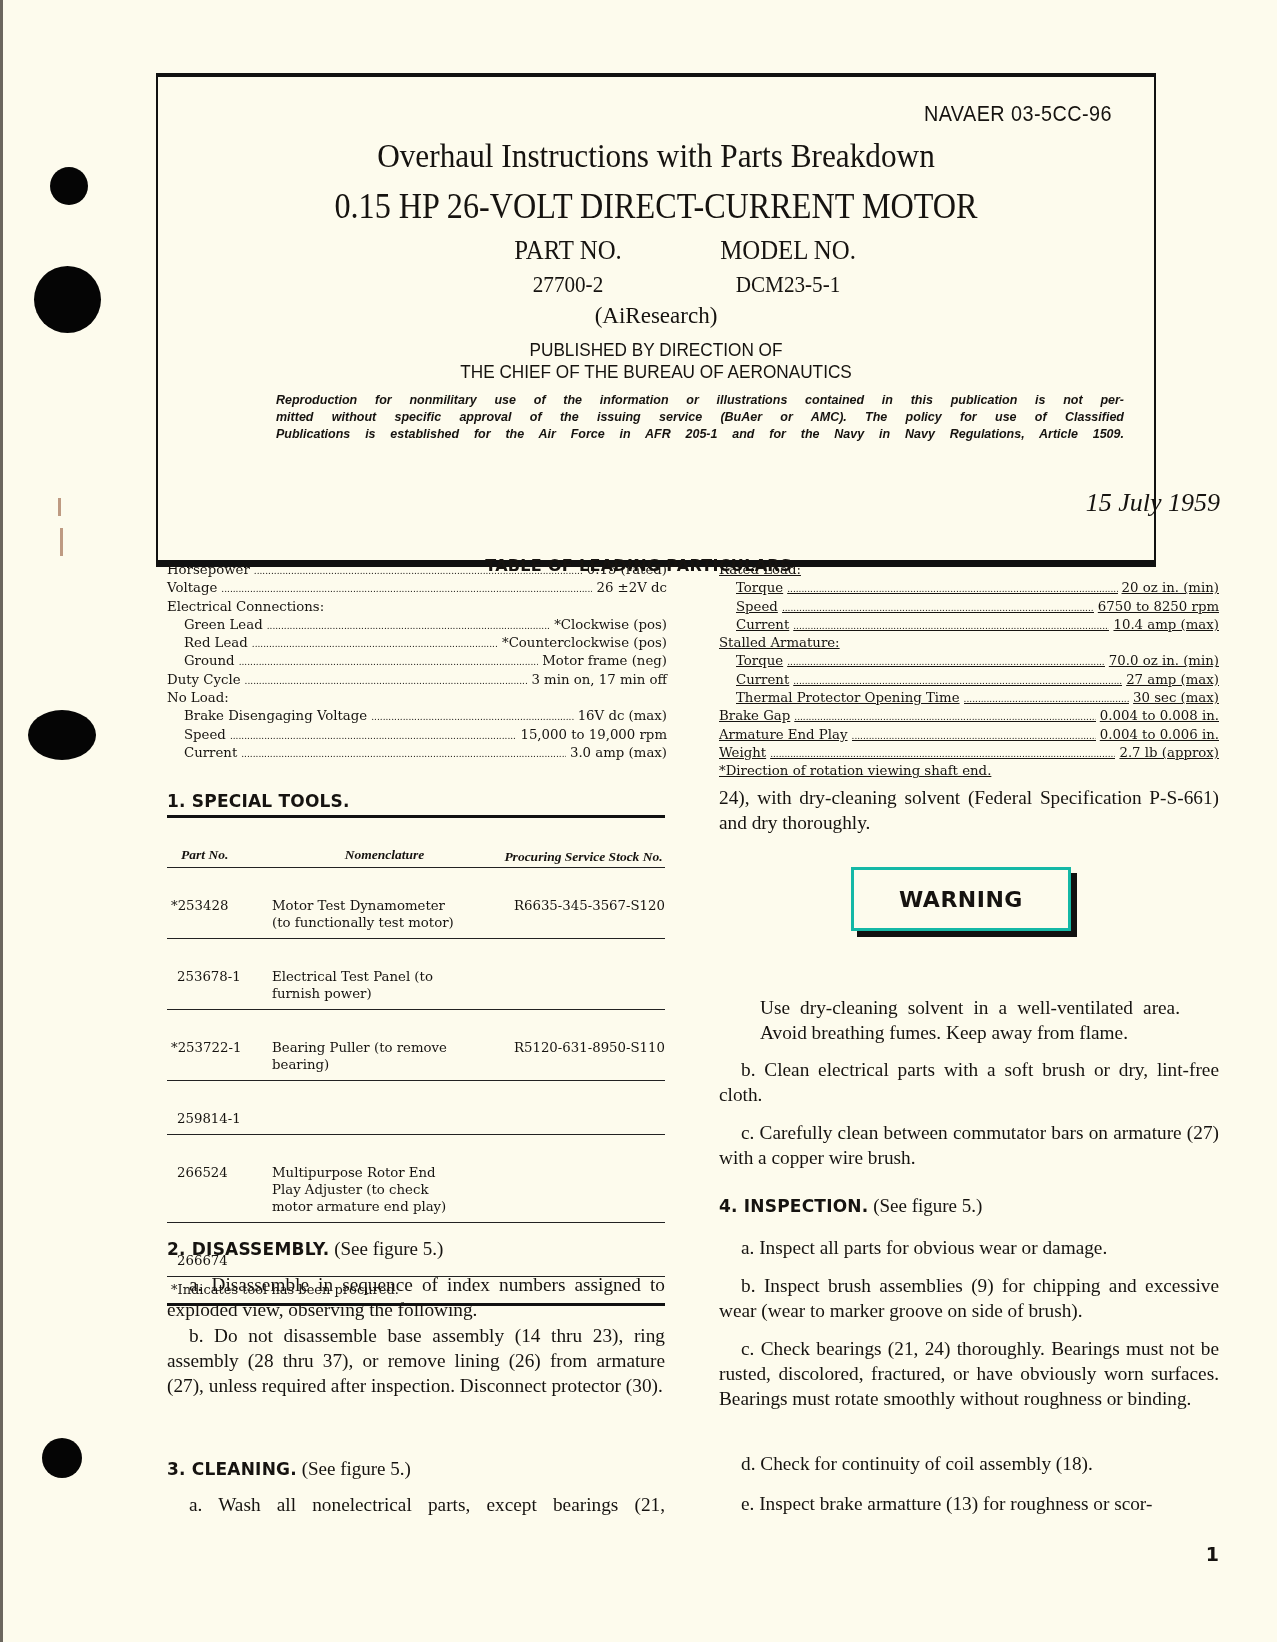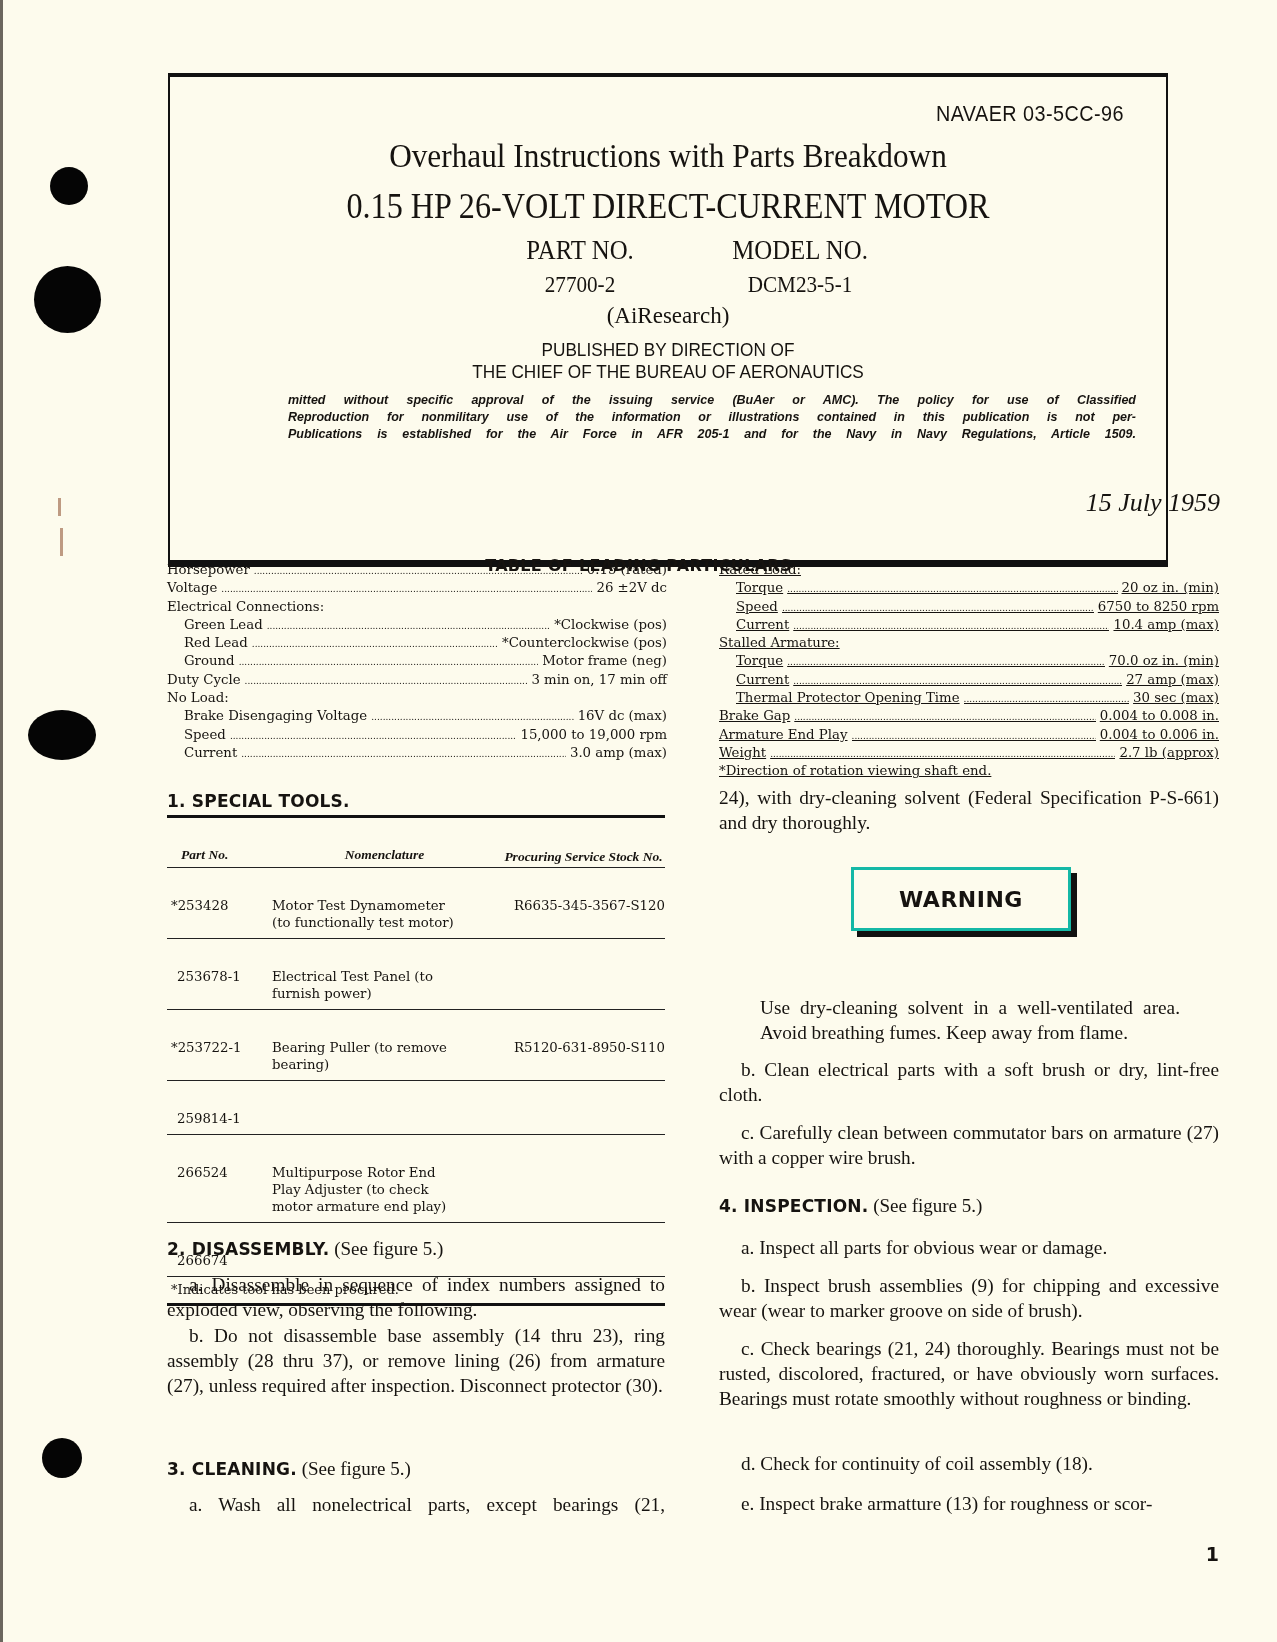--- a/index.html
+++ b/index.html
@@ -7,21 +7,21 @@
     width: 1277px; height: 1642px; position: relative; overflow: hidden;
     background: #fdfbed;
     font-family: "Liberation Serif", serif; color: #161310;
   }
   .edge-line { position: absolute; left: 0; top: 0; width: 3px; height: 1642px; background: #6b665e; }
   .hole { position: absolute; background: #050505; border-radius: 50%; }
   .stain { position: absolute; background: #8a4a2a; opacity: .55; }
 
   
   .title-box {
-    position: absolute; left: 168px; top: 73px; width: 1000px; height: 494px;
+    position: absolute; left: 156px; top: 73px; width: 1000px; height: 494px;
     border: 2px solid #111; border-top-width: 4px; border-bottom-width: 7px; box-sizing: border-box;
   }
   .doc-number {
     position: absolute; right: 42px; top: 24px;
     font-family: "Liberation Sans", sans-serif; font-size: 22px; letter-spacing: .5px; transform: scaleX(.9); transform-origin: right;
   }
   .main-title { position: absolute; left: 0; right: 0; top: 60px; text-align: center; font-size: 34px; transform: scaleX(.92); }
   .sub-title { position: absolute; left: 0; right: 0; top: 110px; text-align: center; font-size: 35px; transform: scaleX(.92); }
   .id-block { position: absolute; top: 158px; font-size: 27px; text-align: center; transform: scaleX(.92); }
   .id-block .lbl { display: block; }
@@ -111,22 +111,22 @@
   <div class="id-block id-model">
     <span class="lbl">MODEL NO.</span>
     <span class="val">DCM23-5-1</span>
   </div>
   <div class="maker">(AiResearch)</div>
   <div class="pubby">
     <div>PUBLISHED BY DIRECTION OF</div>
     <div>THE CHIEF OF THE BUREAU OF AERONAUTICS</div>
   </div>
   <div class="repro">
+    <span>Reproduction for nonmilitary use of the information or illustrations contained in this publication is not per-</span>
     <span>mitted without specific approval of the issuing service (BuAer or AMC). The policy for use of Classified</span>
-    <span>Reproduction for nonmilitary use of the information or illustrations contained in this publication is not per-</span>
     <span>Publications is established for the Air Force in AFR 205-1 and for the Navy in Navy Regulations, Article 1509.</span>
   </div>
 </div>
 
 <div class="date">15 July 1959</div>
 
 <div class="tlp-title">TABLE OF LEADING PARTICULARS</div>
 <div class="tlp-col tlp-left" id="tlp-left">
     <div class="tlp-row">
       <span class="k">Horsepower</span>

